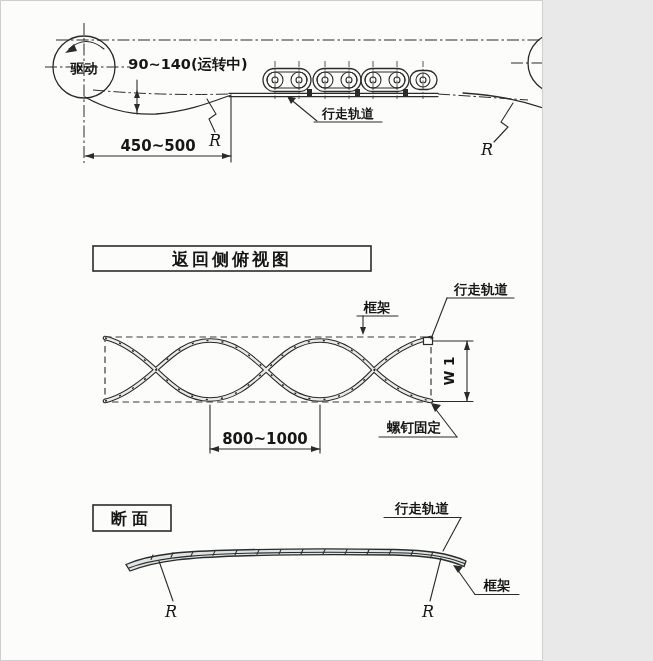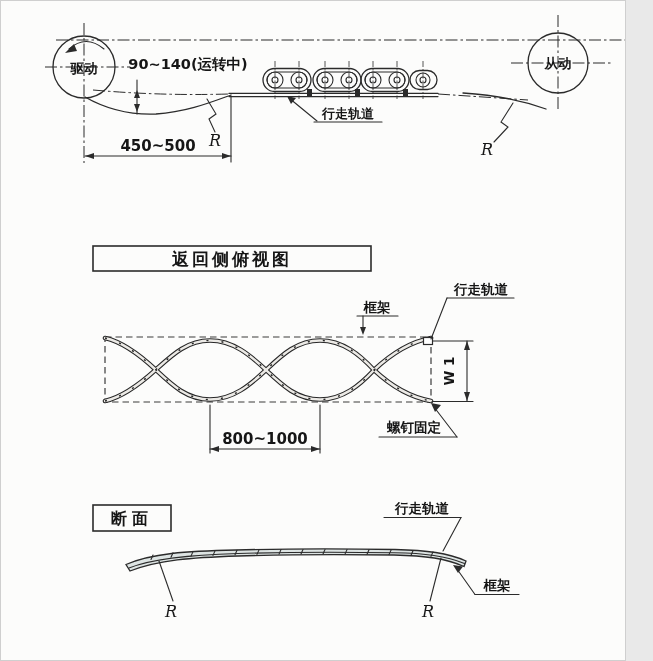--- a/index.html
+++ b/index.html
@@ -1,18 +1,18 @@
 <!DOCTYPE html>
 <html><head>
 <meta charset="utf-8">
 <style>
   html,body{margin:0;padding:0;background:#e9e9e9;}
   #stage{
     position:relative;
-    width:626px;height:661px;
+    width:543px;height:661px;
     background:#fcfcfb;
     border:1px solid #cfcfcf;
     box-sizing:border-box;
     font-family:"DejaVu Sans",sans-serif;
     overflow:hidden;
   }
   svg{display:block}
   .ln{stroke:#2b2b2b;fill:none;stroke-width:1.3;stroke-linecap:round}
   .ln2{stroke:#2b2b2b;fill:none;stroke-width:1.1;stroke-linecap:round}
   .cl{stroke:#2b2b2b;fill:none;stroke-width:1;stroke-dasharray:12 3 2.5 3}

